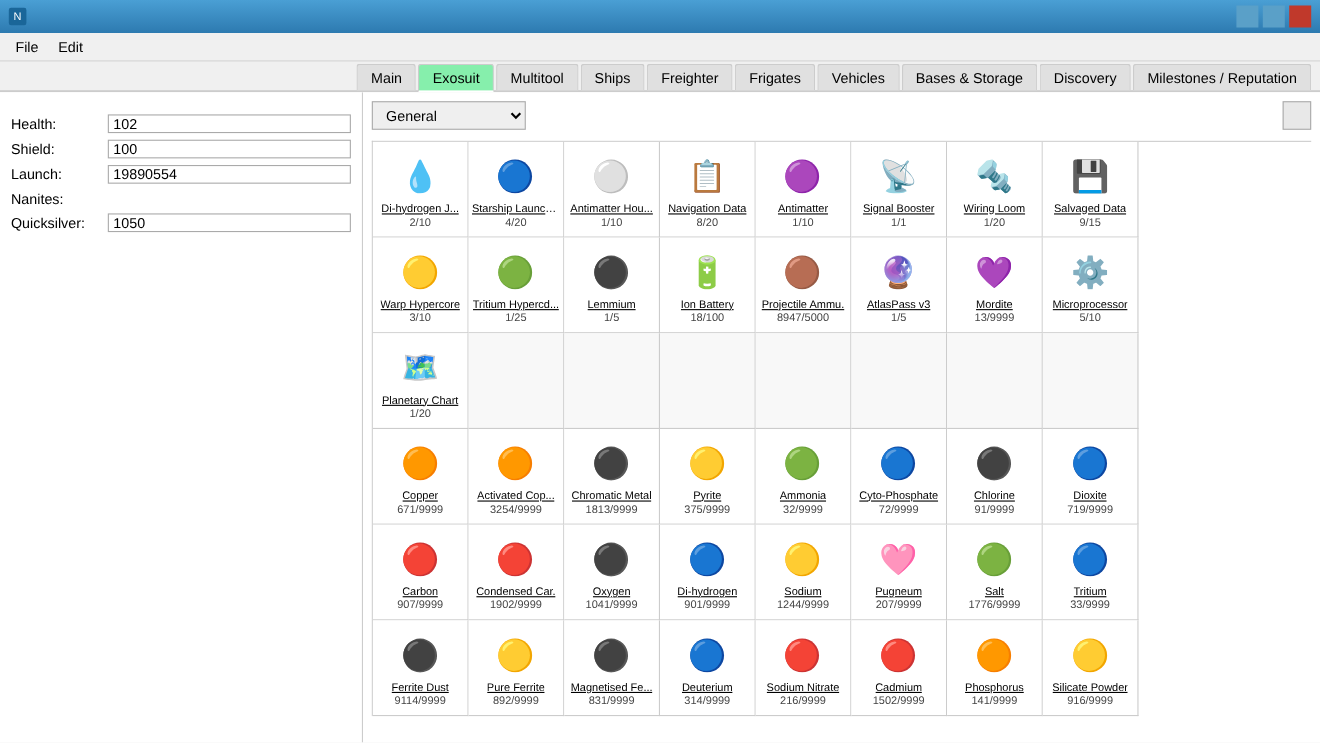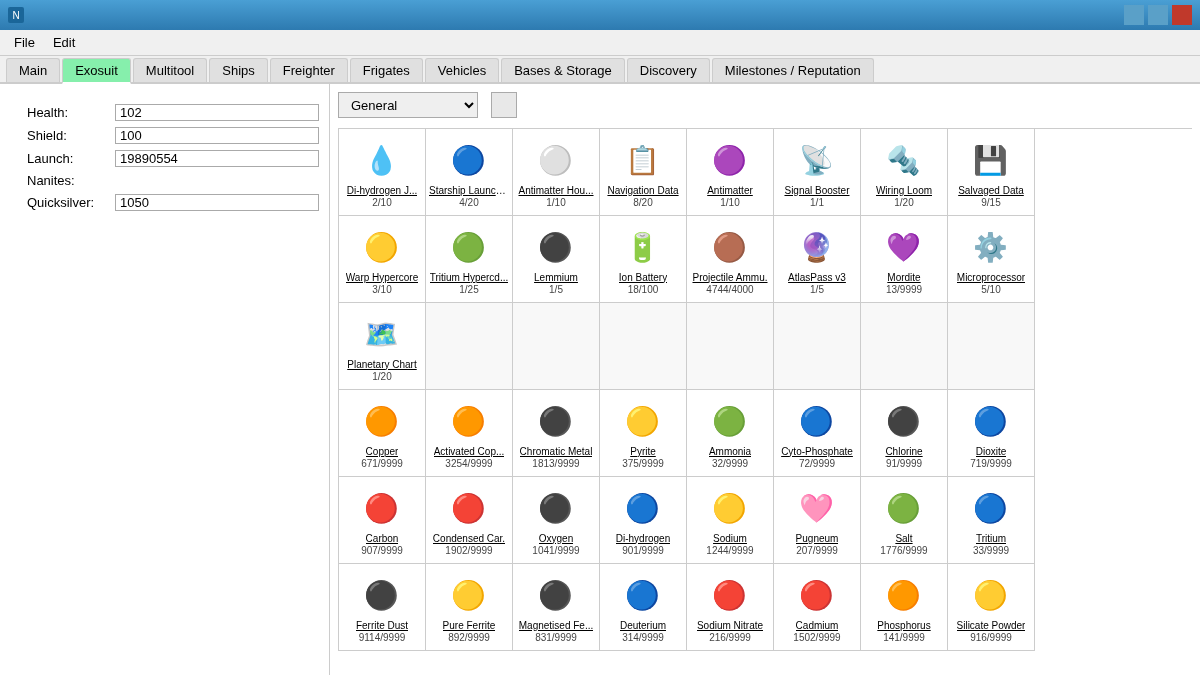--- a/index.html
+++ b/index.html
@@ -36,20 +36,21 @@
     .menu-item { padding: 2px 8px; cursor: pointer; font-size: 13px; }
 
     
     .tab-bar {
       background: #f0f0f0;
       height: 28px;
       display: flex;
       align-items: flex-end;
       padding: 0 6px;
       border-bottom: 2px solid #ccc;
+      justify-content: flex-end;
     }
     .tab {
       padding: 4px 12px;
       cursor: pointer;
       font-size: 13px;
       border: 1px solid #ccc;
       border-bottom: none;
       background: #e0e0e0;
       margin-right: 2px;
       border-radius: 3px 3px 0 0;
@@ -83,42 +84,41 @@
     }
     .stat-row {
       display: flex;
       align-items: center;
       margin-bottom: 6px;
       gap: 8px;
     }
     .stat-label {
       width: 80px;
       font-size: 13px;
-      margin-left: 17px;
     }
     .stat-input {
       flex: 1;
       height: 17px;
       border: 1px solid #aaa;
       padding: 2px 4px;
       font-size: 13px;
       background: white;
     }
 
     
     .right-panel {
       flex: 1;
       padding: 8px;
       overflow: auto;
       background: white;
     }
     .inventory-controls {
       display: flex;
       align-items: center;
-      justify-content: flex-start;
+      justify-content: space-between;
       gap: 13px;
       margin-bottom: 10px;
     }
     .inventory-select {
       padding: 3px 8px;
       font-size: 13px;
       border: 1px solid #aaa;
       width: 140px;
       height: 26px;
     }
@@ -307,21 +307,21 @@
           <div class="item-count">1/5</div>
         </div>
         <div class="inventory-cell">
           <div class="item-icon">🔋</div>
           <div class="item-name">Ion Battery</div>
           <div class="item-count">18/100</div>
         </div>
         <div class="inventory-cell">
           <div class="item-icon">🟤</div>
           <div class="item-name">Projectile Ammu.</div>
-          <div class="item-count">4744/4000</div>
+          <div class="item-count">8947/5000</div>
         </div>
         <div class="inventory-cell">
           <div class="item-icon">🔮</div>
           <div class="item-name">AtlasPass v3</div>
           <div class="item-count">1/5</div>
         </div>
         <div class="inventory-cell">
           <div class="item-icon">💜</div>
           <div class="item-name">Mordite</div>
           <div class="item-count">13/9999</div>

